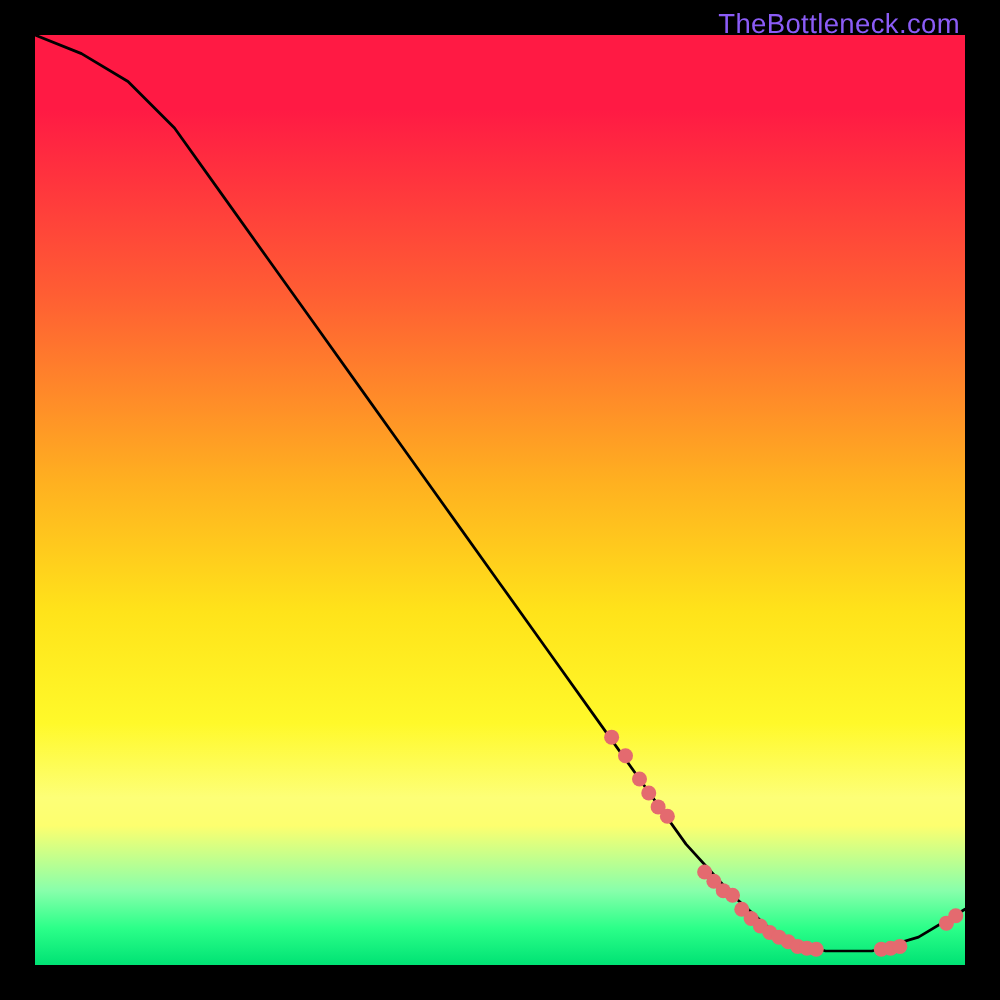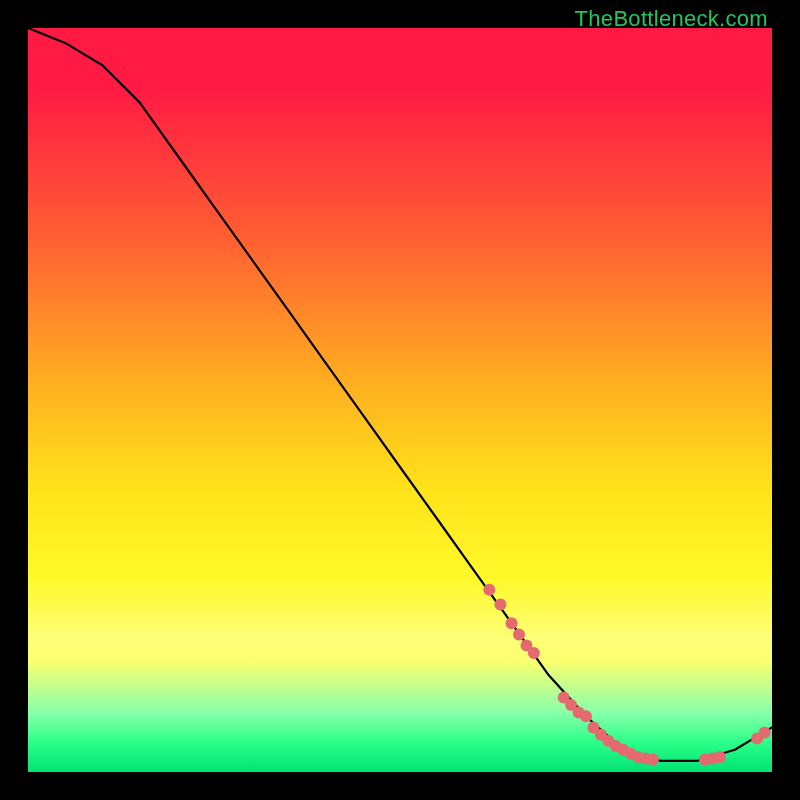--- a/index.html
+++ b/index.html
@@ -35,21 +35,21 @@
       #fdff6f 85%,
       #88ffab 92%,
       #2cff89 96%,
       #00e274 100%
     );
   }
   .watermark {
     position: absolute;
     top: 6px;
     right: 32px;
-    color: #22c55e;
+    color: #8b5cf6;
     font-size: 22px;
     letter-spacing: 0.3px;
     font-weight: 500;
   }
   svg.curve {
     position: absolute;
     left: 0;
     top: 0;
     width: 744px;
     height: 744px;

